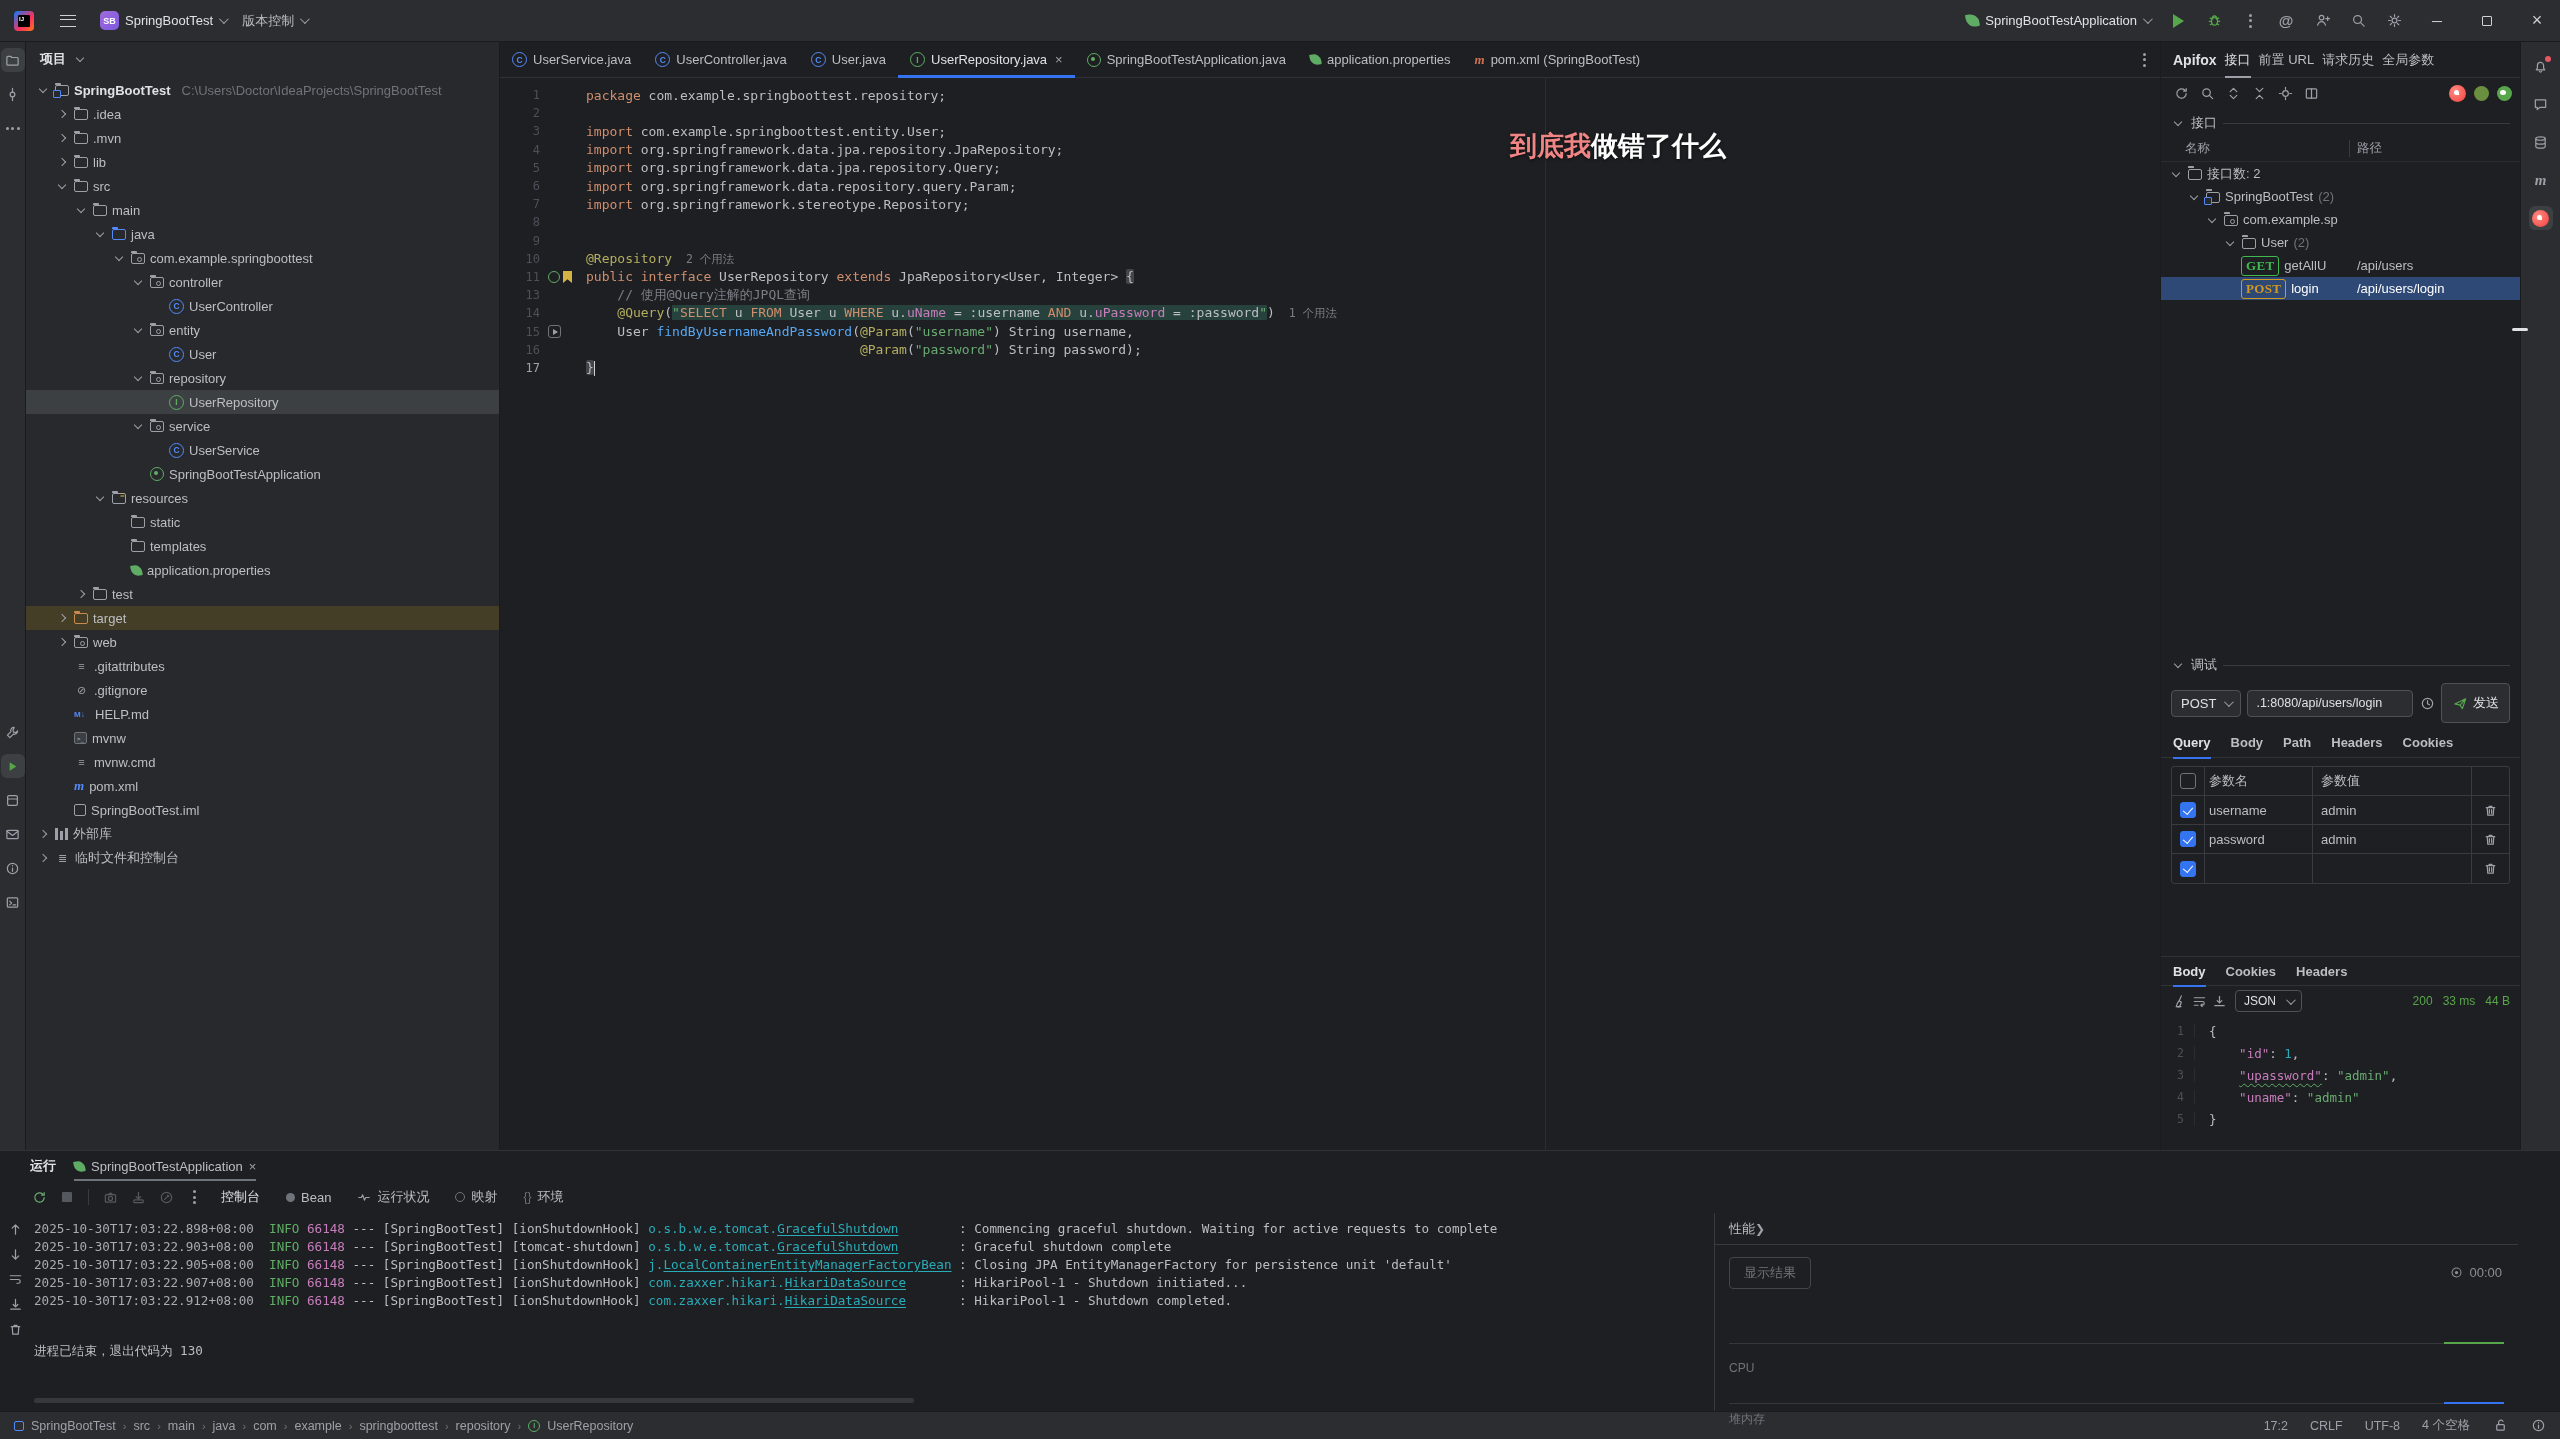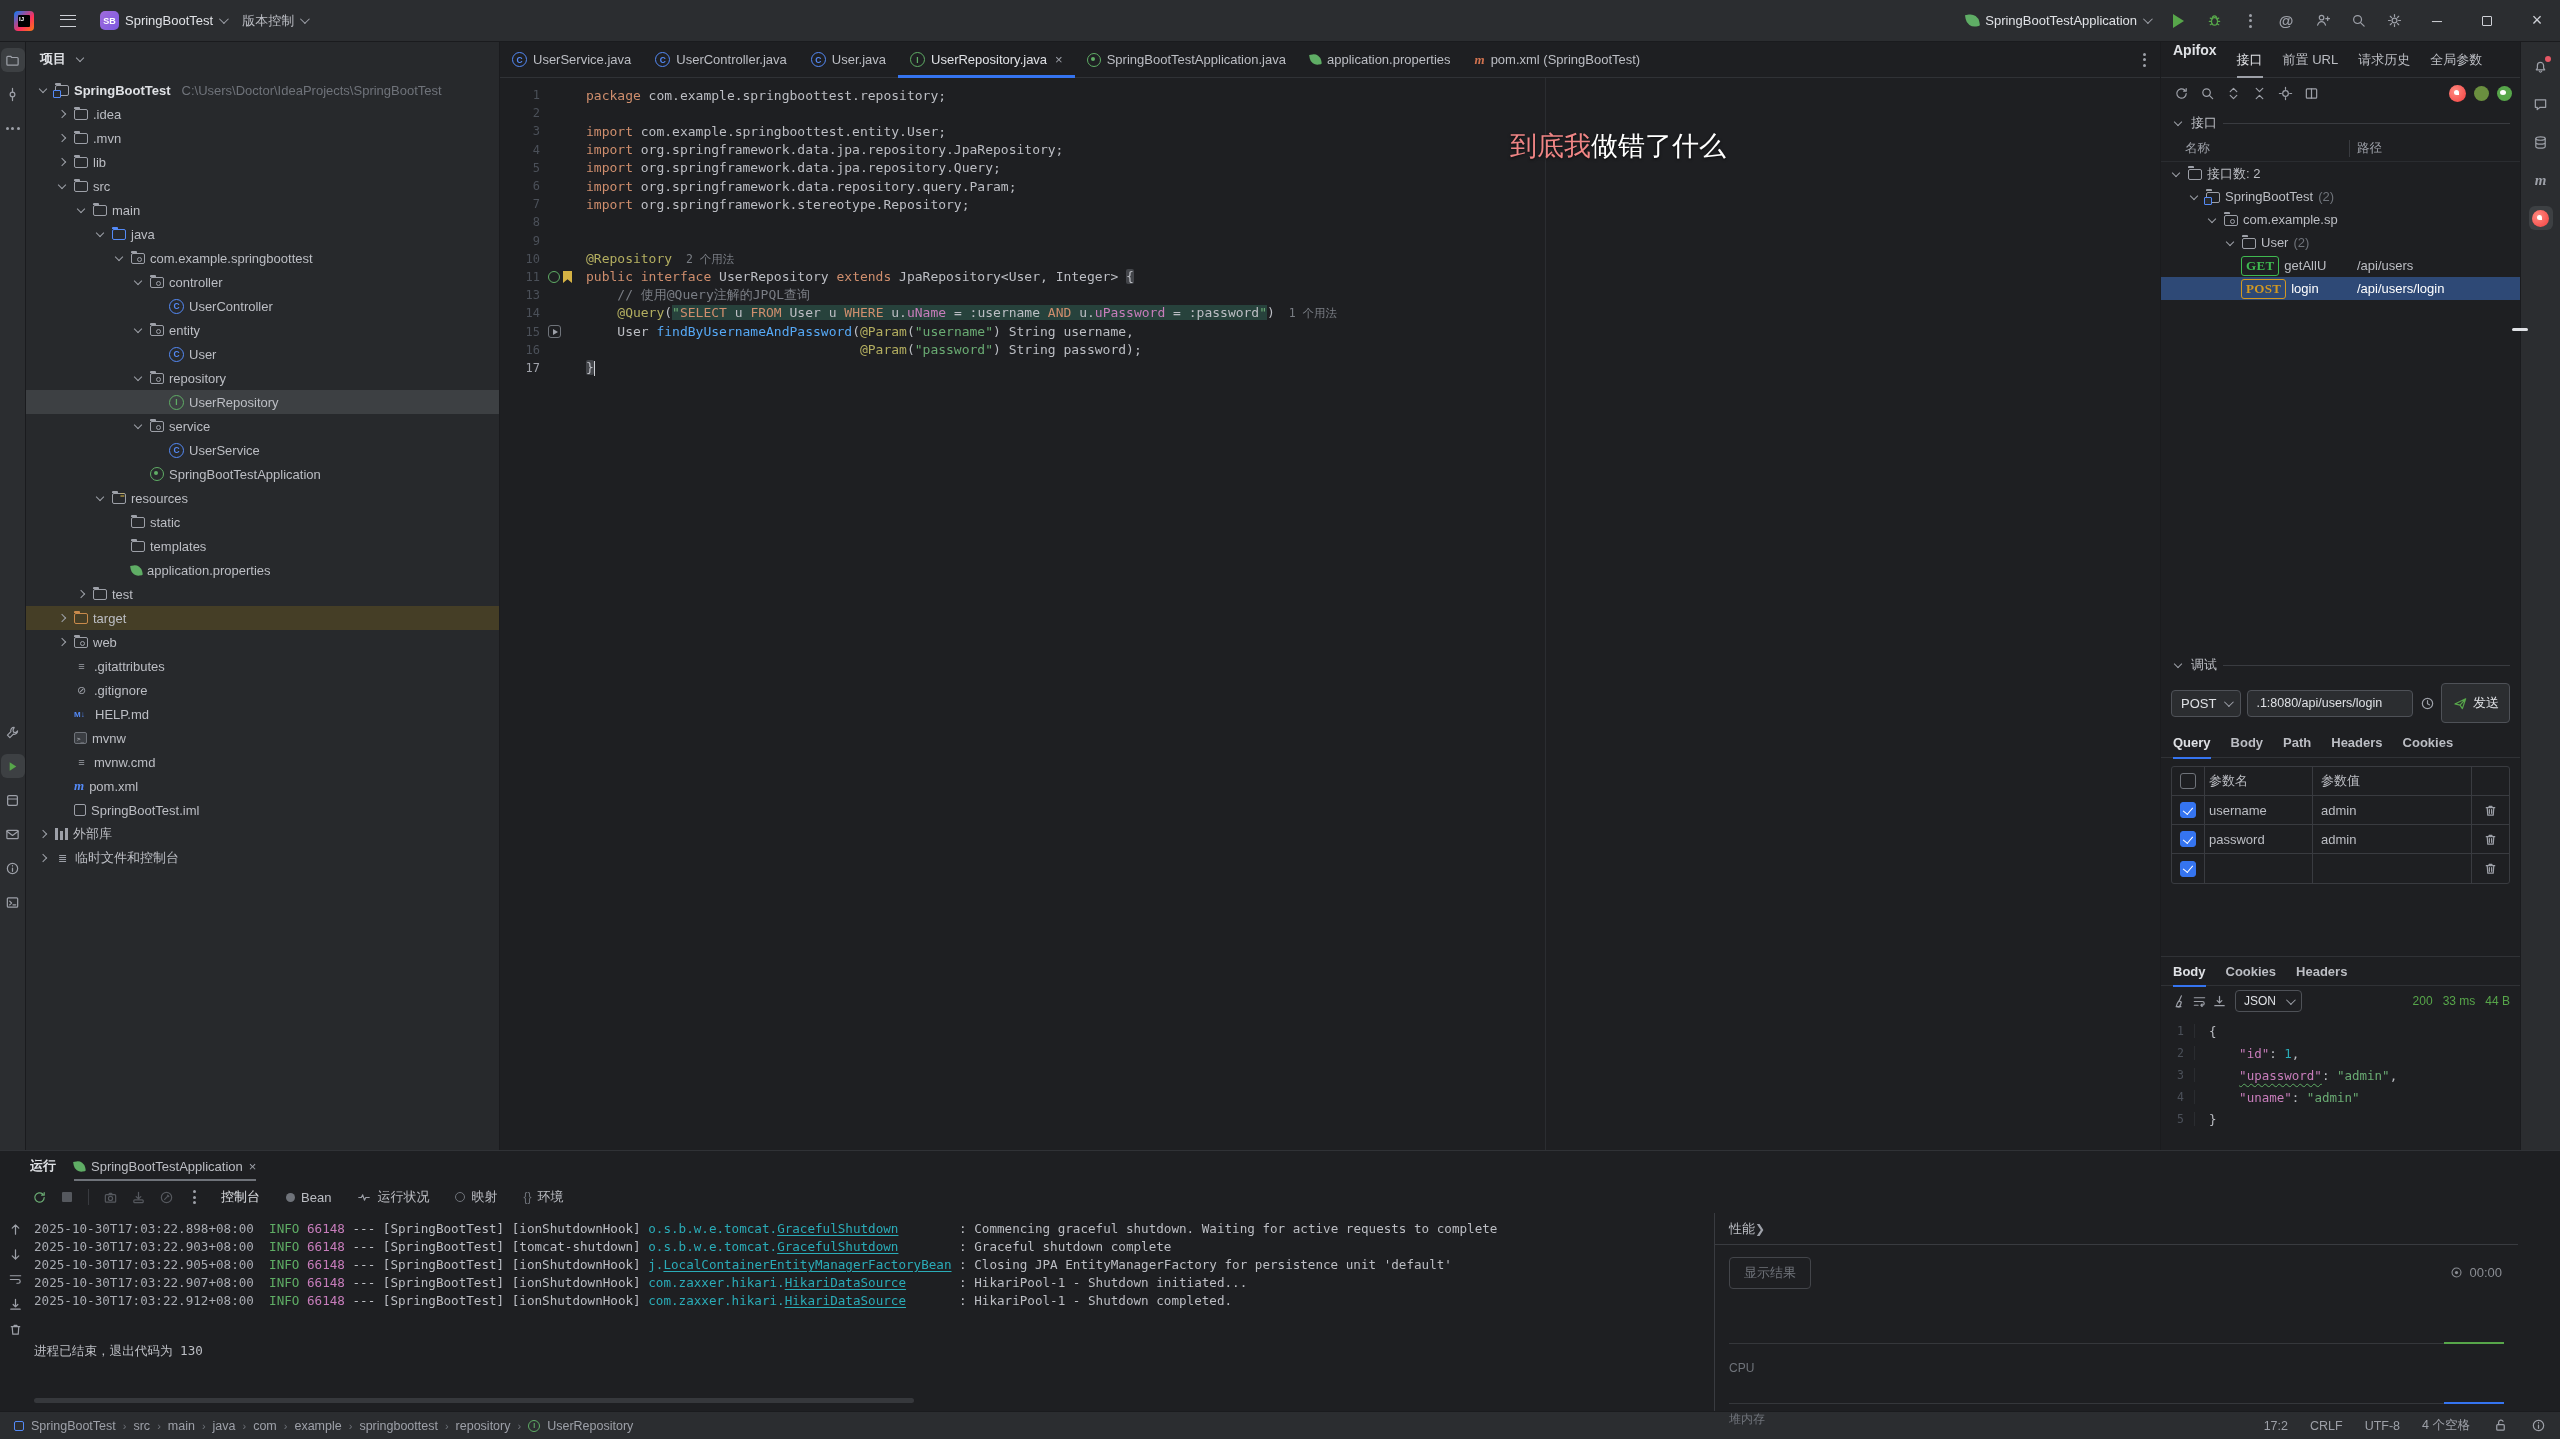--- a/index.html
+++ b/index.html
@@ -106,26 +106,26 @@
   .c-str{color:var(--str);} .c-meth{color:var(--meth);} .c-hint{color:#7a7e85;font-size:11.5px;}
   .c-brace{color:var(--fg);background:#43454a;border-radius:2px;}
   .c-sqlkw{color:var(--kw);background:var(--sqlbg);} .c-sqls{color:var(--fg);background:var(--sqlbg);}
   .c-sqlf{color:var(--field);background:var(--sqlbg);} .c-strq{color:var(--str);background:var(--sqlbg);}
   .c-caret{display:inline-block;width:1.5px;height:15px;background:#ced0d6;vertical-align:middle;}
   .gut-bean{width:12px;height:12px;border-radius:50%;border:1.6px solid var(--green);}
   .gut-bm{width:9px;height:12px;background:#d5b244;clip-path:polygon(0 0,100% 0,100% 100%,50% 68%,0 100%);}
   .gut-api{width:13px;height:13px;border:1.2px solid #6f737a;border-radius:3px;position:relative;}
   .gut-api::after{content:"";position:absolute;left:4px;top:3px;width:0;height:0;border-left:5px solid #9da0a8;border-top:3.5px solid transparent;border-bottom:3.5px solid transparent;}
   .margin-guide{position:absolute;top:0;bottom:0;width:1px;background:#2b2d31;}
-  .overlay-danmaku{position:absolute;top:50px;left:1010px;font-size:27px;font-weight:normal;white-space:nowrap;text-shadow:0 1px 3px rgba(0,0,0,.7);z-index:5;}
+  .overlay-danmaku{position:absolute;top:50px;left:1010px;font-size:27px;font-weight:bold;white-space:nowrap;text-shadow:0 1px 3px rgba(0,0,0,.7);z-index:5;}
   .grip{position:absolute;right:-8px;top:286px;width:16px;height:3px;background:#dfe1e5;border-radius:2px;z-index:6;}
 
   
   .apifox{width:360px;flex:0 0 auto;background:var(--bg);border-left:1px solid #1a1b1e;display:flex;flex-direction:column;position:relative;}
-  .ap-header{height:36px;display:flex;align-items:flex-start;gap:20px;padding:0 12px;border-bottom:1px solid var(--line2);}
+  .ap-header{height:36px;display:flex;align-items:center;gap:8px;padding:0 12px;border-bottom:1px solid var(--line2);}
   .ap-title{font-weight:bold;color:var(--fg-bright);font-size:14px;}
   .ap-tab{position:relative;height:36px;display:flex;align-items:center;color:var(--fg);white-space:nowrap;}
   .ap-tab.active{color:var(--fg-bright);}
   .ap-tab.active::after{content:"";position:absolute;left:0;right:0;bottom:0;height:2px;background:#9da0a8;}
   .ap-toolbar{height:30px;display:flex;align-items:center;gap:2px;padding:0 8px;}
   .ap-toolbar .svgi{width:24px;}
   .ap-tb-right{margin-left:auto;display:flex;align-items:center;gap:8px;}
   .grn-circle{width:15px;height:15px;border-radius:50%;background:#57a64a;position:relative;}
   .grn-circle.wechat::after{content:"";position:absolute;left:3px;top:4px;width:6px;height:5px;border-radius:50%;background:#fff;}
   .sect{display:flex;align-items:center;gap:6px;padding:6px 10px 4px;color:var(--fg);}

